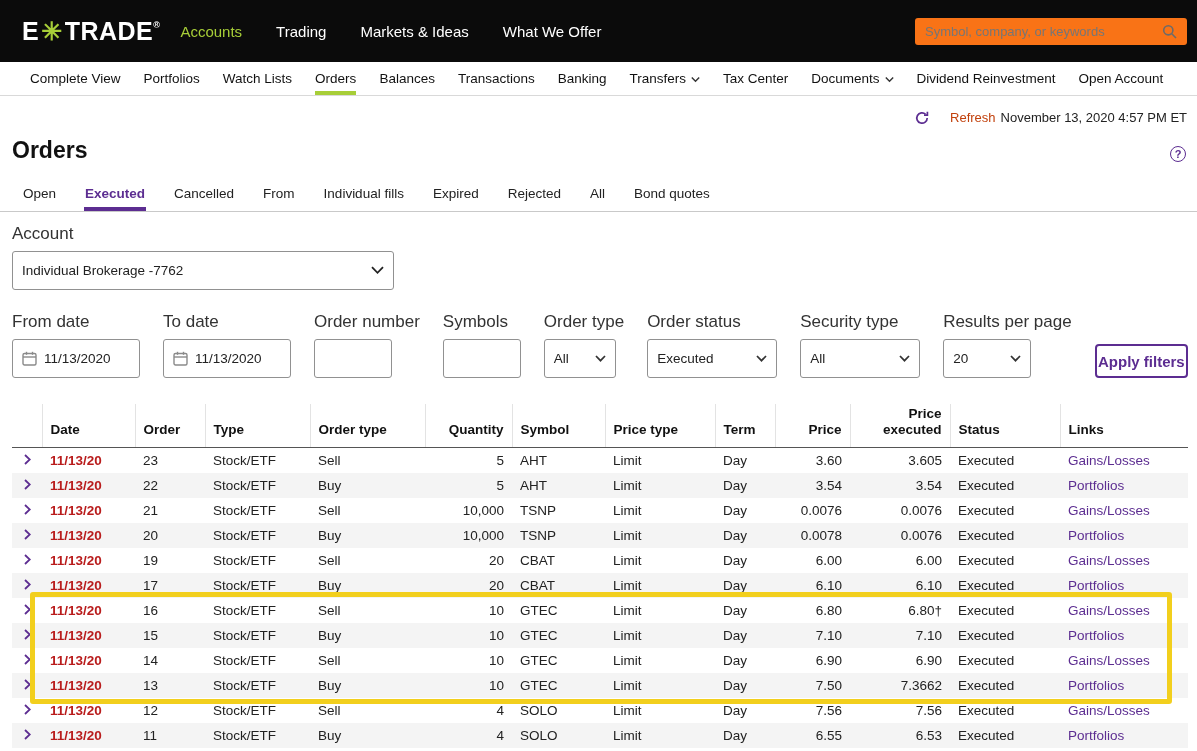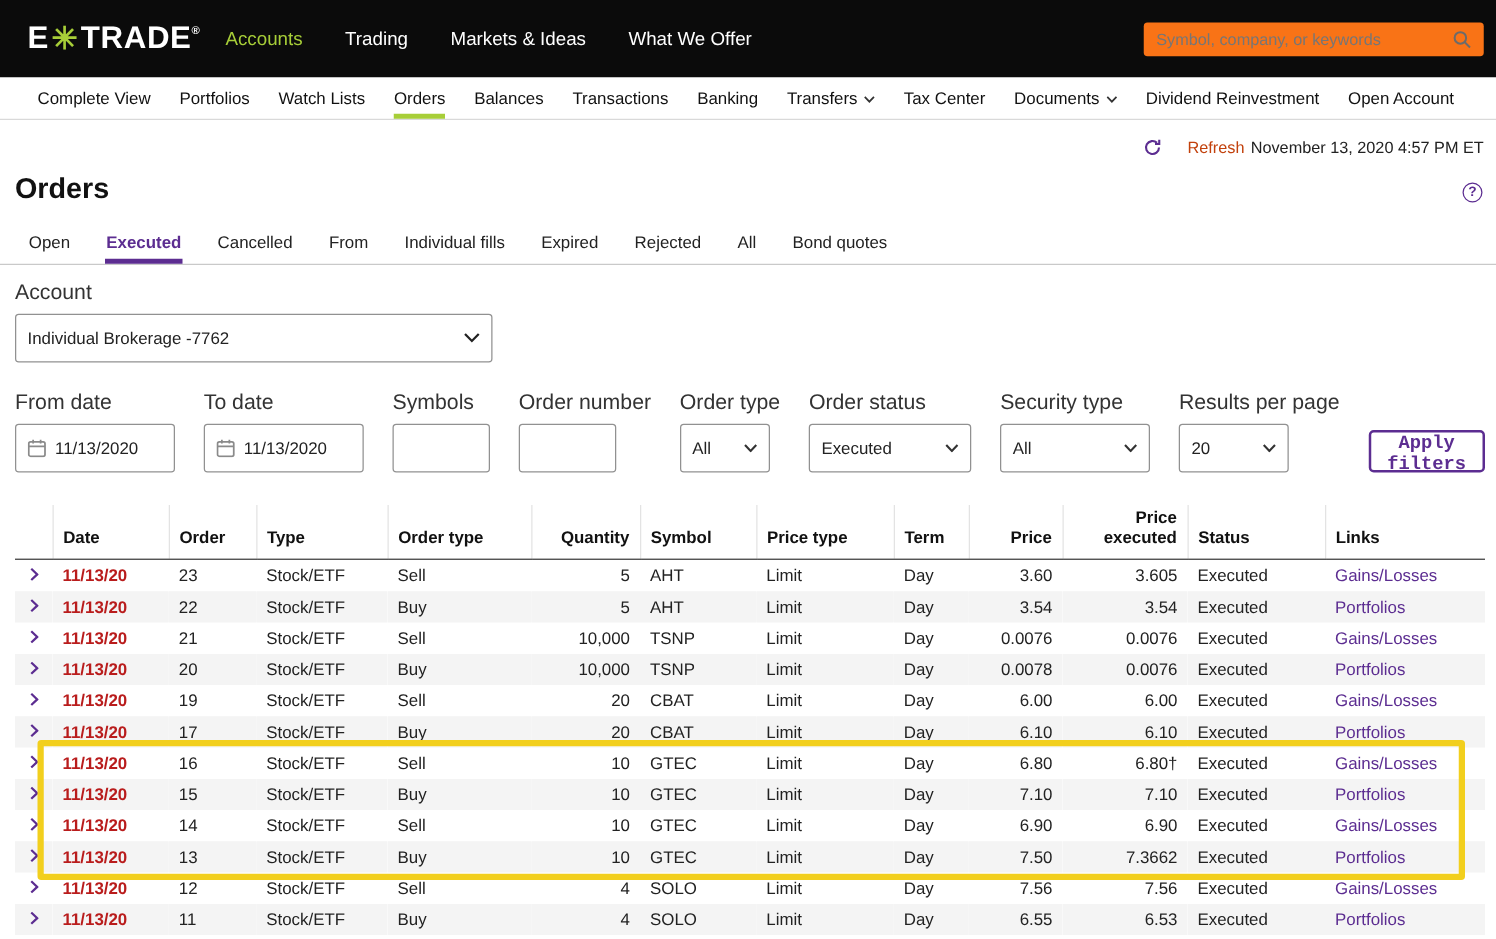--- a/index.html
+++ b/index.html
@@ -50,21 +50,21 @@
   .control.select { justify-content:space-between; cursor:pointer; }
   .control.date .cal { display:flex; margin-right:7px; }
   .filters-fields .filter:nth-child(1) .control { width:128px; }
   .filters-fields .filter:nth-child(2) .control { width:128px; }
   .filters-fields .filter:nth-child(3) .control { width:78px; }
   .filters-fields .filter:nth-child(4) .control { width:78px; }
   .filters-fields .filter:nth-child(5) .control { width:72px; }
   .filters-fields .filter:nth-child(6) .control { width:130px; }
   .filters-fields .filter:nth-child(7) .control { width:120px; }
   .filters-fields .filter:nth-child(8) .control { width:88px; }
-  .apply-btn { margin-left:auto; width:175px; height:34px; background:#fff; border:2px solid #5c2d91; border-radius:4px; color:#5c2d91; font-size:15px; font-weight:700; cursor:pointer; font-family:Liberation Mono, monospace; }
+  .apply-btn { margin-left:auto; width:175px; height:34px; background:#fff; border:2px solid #5c2d91; border-radius:4px; color:#5c2d91; font-size:15px; font-weight:700; cursor:pointer; font-family:Liberation Sans, sans-serif; }
 
   
   .table-wrap { position:relative; margin:26px 0 0 12px; width:1176px; }
   table { width:1176px; border-collapse:collapse; table-layout:fixed; font-size:13.5px; }
   th { font-weight:700; color:#111; text-align:left; vertical-align:bottom; padding:2px 8px 9px; line-height:16px; white-space:pre-line; border-bottom:1px solid #555; }
   th + th { border-left:1px solid #e3e3e3; }
   td { height:25px; line-height:25px; padding:0 8px; white-space:nowrap; overflow:hidden; color:#222; }
   tr.alt { background:#f4f4f4; }
   .c-right { text-align:right; }
   .c-date { font-weight:700; color:#b91c1c; }
@@ -216,27 +216,27 @@
                 <rect x="1" y="2.5" width="13" height="11.5" rx="1.5" fill="none" stroke="#8a8a8a" stroke-width="1.4"></rect>
                 <line x1="1" y1="6" x2="14" y2="6" stroke="#8a8a8a" stroke-width="1.4"></line>
                 <line x1="4.5" y1="0.8" x2="4.5" y2="3.8" stroke="#8a8a8a" stroke-width="1.4"></line>
                 <line x1="10.5" y1="0.8" x2="10.5" y2="3.8" stroke="#8a8a8a" stroke-width="1.4"></line>
               </svg>
             </span>
             <span class="val">11/13/2020</span>
           </div>
         </div>
         <div class="filter">
-          <div class="filter-label">Symbols</div>
+          <div class="filter-label">Order number</div>
           <div class="control text">
             <span class="val"></span>
           </div>
         </div>
         <div class="filter">
-          <div class="filter-label">Order number</div>
+          <div class="filter-label">Symbols</div>
           <div class="control text">
             <span class="val"></span>
           </div>
         </div>
         <div class="filter">
           <div class="filter-label">Order type</div>
           <div class="control select">
             <span class="val">All</span>
             <span class="sel-chev">
               <svg width="11" height="7" viewBox="0 0 11 7" aria-hidden="true">

